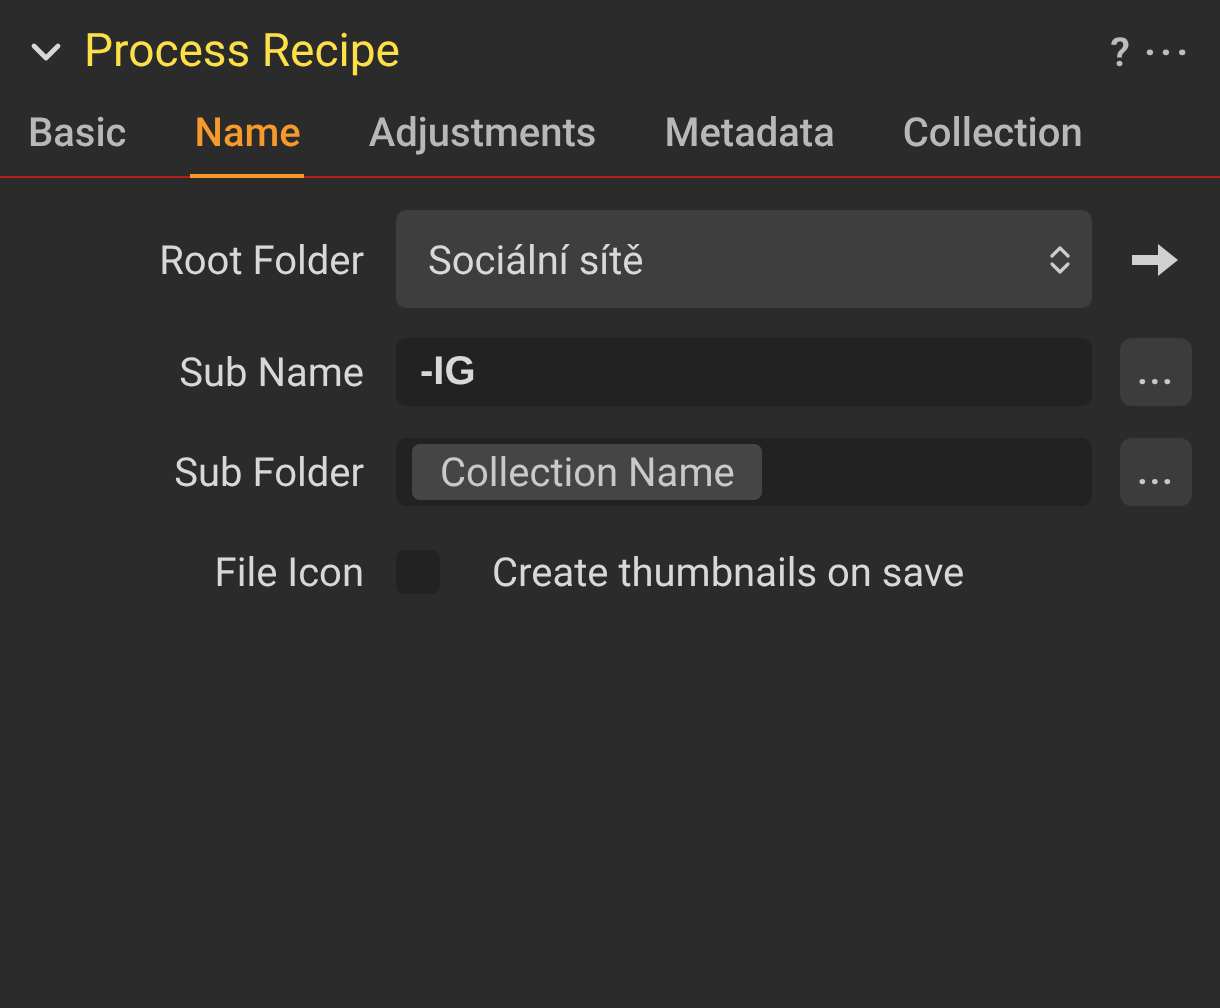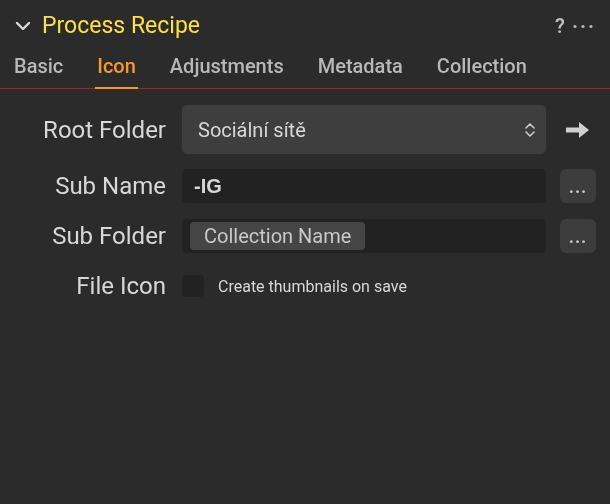--- a/index.html
+++ b/index.html
@@ -71,23 +71,23 @@
   .form {
     padding: 16px 14px 0 0;
   }
   .row {
     display: flex;
     align-items: center;
     margin-bottom: 14px;
     min-height: 36px;
   }
   .label {
-    width: 182px;
+    width: 198px;
     text-align: right;
-    font-size: 24px;
+    font-size: 20px;
     color: #d8d8d8;
     padding-right: 16px;
   }
   .control {
     flex: 1;
     display: flex;
     align-items: center;
     gap: 14px;
   }
   .select {
@@ -154,22 +154,23 @@
     cursor: pointer;
   }
   .checkbox {
     width: 22px; height: 22px;
     background: #222;
     border-radius: 4px;
     cursor: pointer;
     flex-shrink: 0;
   }
   .checklabel {
-    font-size: 16px;
-    color: #d8d8d8;
+    font-size: 20px;
+    color: #d8d8d8;
+    margin-left: 12px;
   }
   svg { display: block; }
 </style>
 </head>
 <body>
 
 <div class="panel">
 
   <div class="header">
     <div class="chevron">
@@ -177,21 +178,21 @@
         <path d="M3 6 L9 12 L15 6" stroke="#d8d8d8" stroke-width="2.4" fill="none" stroke-linecap="round" stroke-linejoin="round"></path>
       </svg>
     </div>
     <div class="title">Process Recipe</div>
     <div class="help">?</div>
     <div class="more">···</div>
   </div>
 
   <div class="tabs">
     <div class="tab">Basic</div>
-    <div class="tab active">Icon</div>
+    <div class="tab active">Name</div>
     <div class="tab">Adjustments</div>
     <div class="tab">Metadata</div>
     <div class="tab">Collection</div>
   </div>
 
   <div class="form">
 
     <div class="row">
       <div class="label">Root Folder</div>
       <div class="control">

